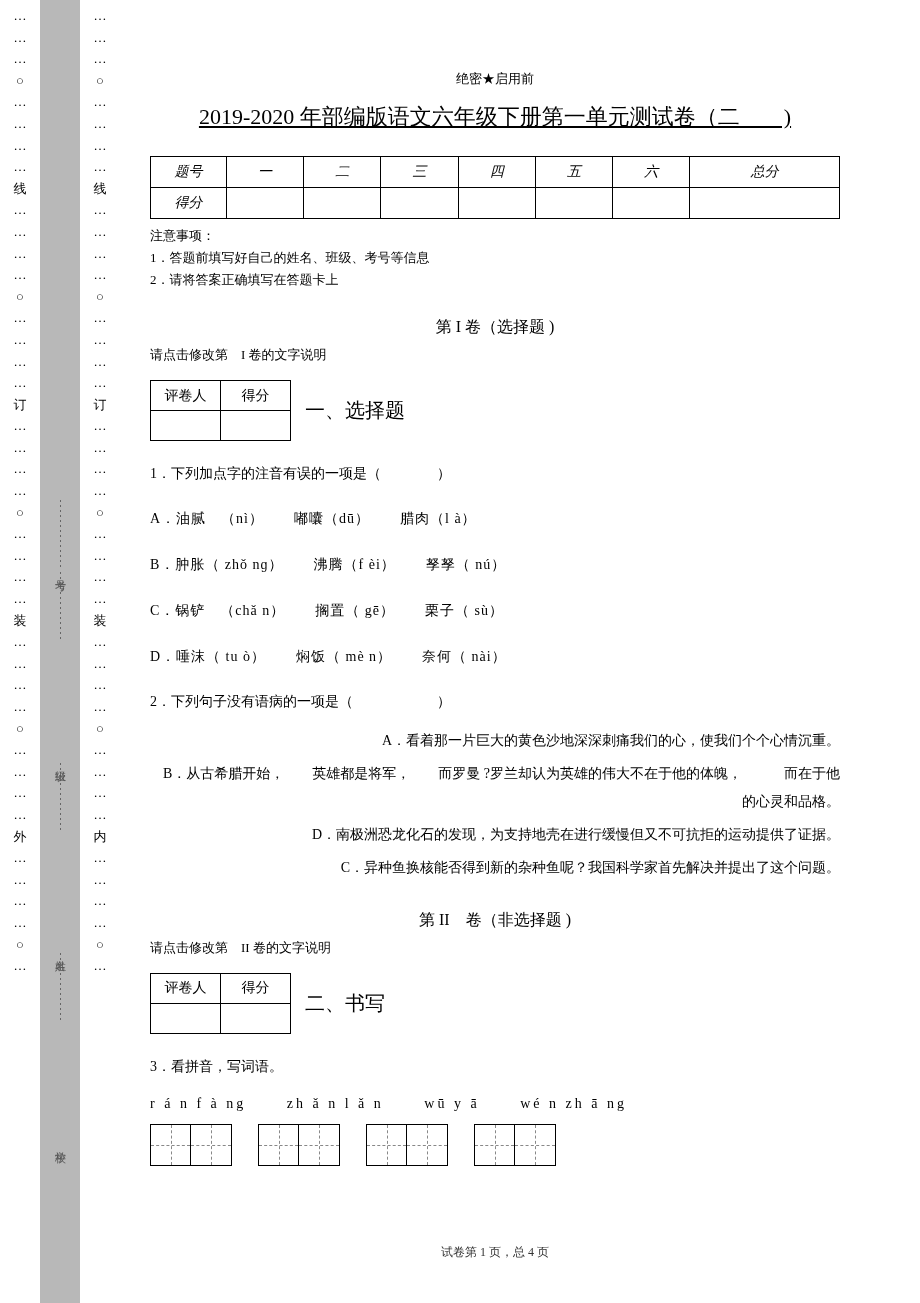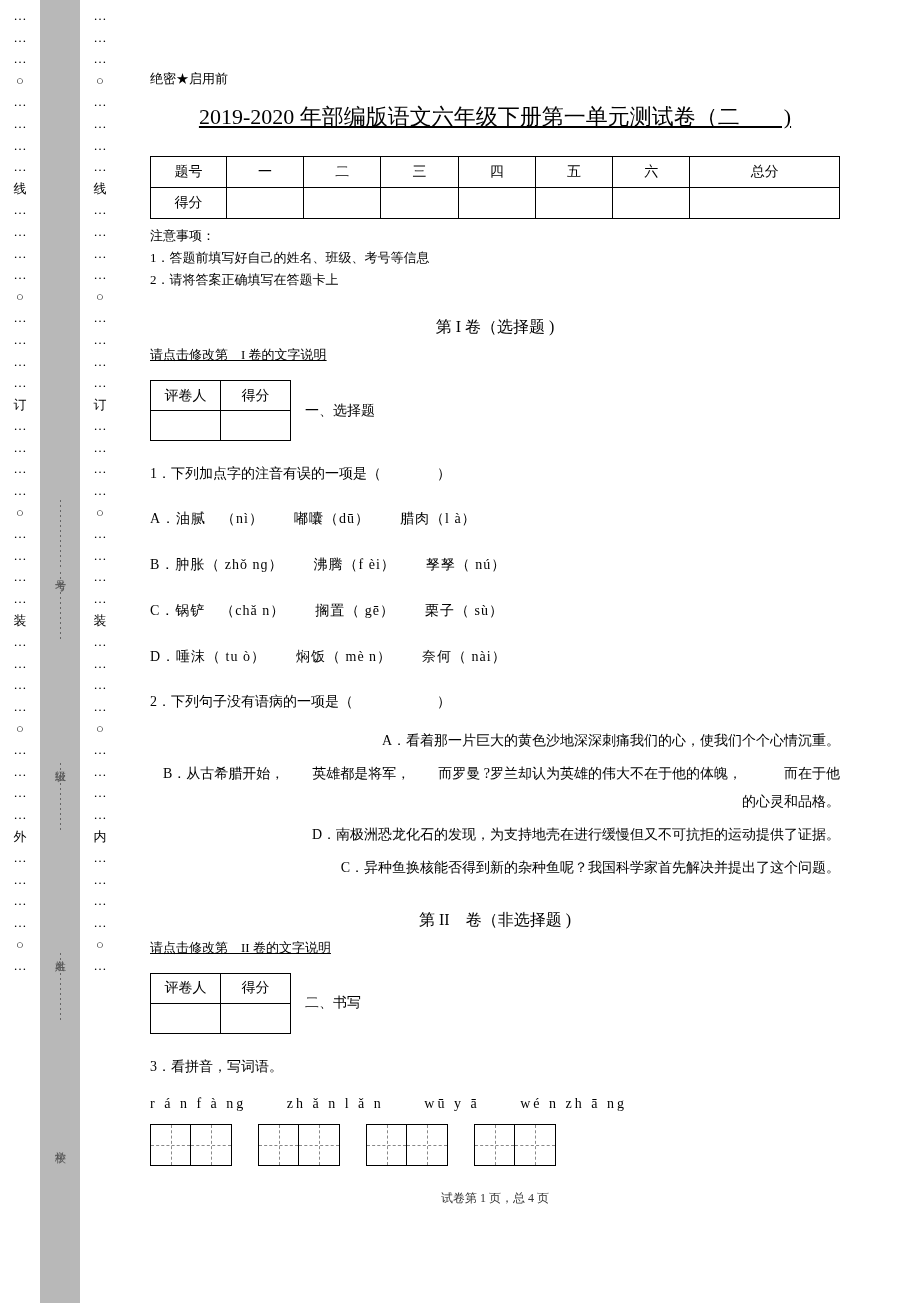--- a/index.html
+++ b/index.html
@@ -35,68 +35,70 @@
     background: #b8b8b8;
     position: relative;
   }
   .content {
     flex: 1;
     padding: 70px 80px 20px 30px;
   }
   .secret {
     font-size: 13px;
     margin-bottom: 14px;
+    text-align: center;
   }
   .title {
     text-align: center;
     font-size: 22px;
     margin-bottom: 24px;
     font-family: "SimSun", serif;
     text-decoration: underline;
   }
   table.score {
     border-collapse: collapse;
     width: 100%;
     margin-bottom: 8px;
+    font-style: italic;
   }
   table.score th, table.score td {
     border: 1px solid #000;
     padding: 6px 0;
     text-align: center;
     font-weight: normal;
     font-size: 14px;
     height: 30px;
   }
   table.score .lbl { width: 11%; }
   .notice { font-size: 13px; margin: 4px 0; }
   .part-title {
     text-align: center;
     font-size: 16px;
     margin: 28px 0 8px 0;
   }
-  .part-desc { font-size: 13px; margin-bottom: 16px; text-decoration: underline; }
+  .part-desc { font-size: 13px; margin-bottom: 16px; }
   table.grader {
     border-collapse: collapse;
     display: inline-table;
     vertical-align: middle;
   }
   table.grader td {
     border: 1.5px solid #000;
     width: 70px;
     height: 30px;
     text-align: center;
     font-size: 14px;
   }
   .section-row {
     display: flex;
     align-items: center;
     gap: 14px;
     margin-bottom: 20px;
   }
-  .section-label { font-size: 14px; }
+  .section-label { font-size: 20px; }
   .q { font-size: 14px; margin: 22px 0 14px 0; line-height: 1.6; }
   .opt { font-size: 14px; margin: 22px 0; line-height: 1.7; letter-spacing: 1px; }
   .opt-long { font-size: 14px; margin: 5px 0; line-height: 2; text-align: right; }
   .pinyin-row {
     font-size: 14px;
     letter-spacing: 3px;
     margin: 18px 0 12px 0;
   }
   .pinyin-row span { margin-right: 34px; }
   .boxes-row {
@@ -124,21 +126,21 @@
     left: 0; right: 0; top: 50%;
     border-top: 1px dashed #888;
   }
   .char-cell::after {
     top: 0; bottom: 0; left: 50%;
     border-left: 1px dashed #888;
   }
   .footer {
     text-align: center;
     font-size: 12px;
-    margin-top: 24px;
+    margin-top: 78px;
     color: #333;
   }
   .spine-label {
     font-size: 11px;
     color: #555;
     writing-mode: vertical-rl;
     text-orientation: upright;
   }
   .spine-inner {
     position: absolute;

